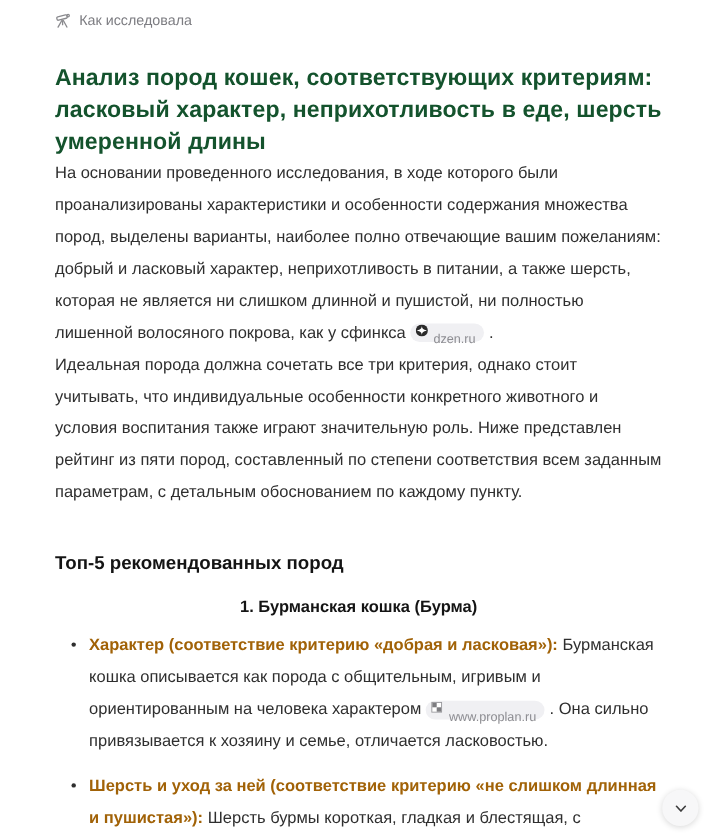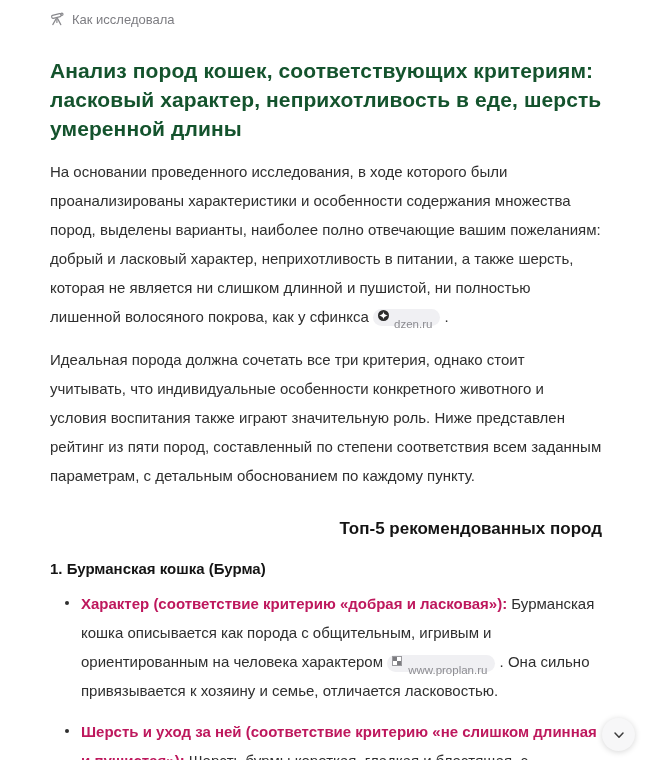--- a/index.html
+++ b/index.html
@@ -11,58 +11,57 @@
   .page {
     position: relative;
     width: 652px;
     height: 760px;
     background: #ffffff;
     overflow: hidden;
   }
   
   .hdr {
     display: flex;
-    align-items: center;
+    align-items: flex-start;
     gap: 7px;
     padding: 11px 0 0 49px;
   }
   .hdr-ico { display: inline-flex; width: 16px; height: 16px; }
   .hdr-label {
     font-size: 13px;
     color: #7d7d82;
     cursor: pointer;
   }
   
   .article { padding: 0 50px; }
   h1 {
     margin-top: 29px;
     font-size: 21px;
     line-height: 29px;
     font-weight: 700;
     color: #14532d;
     letter-spacing: .1px;
   }
   p.body {
-    margin-top: 14px;
     font-size: 15px;
     line-height: 29px;
     color: #2f2f2f;
   }
   h2 {
-    margin-top: 29px;
+    margin-top: 40px;
     font-size: 17px;
     font-weight: 700;
     color: #141414;
-    text-align: right;
   }
   h3 {
     margin-top: 21px;
     font-size: 15px;
     font-weight: 700;
     color: #141414;
+    text-align: center;
   }
   ul.bullets {
     list-style: none;
     margin-top: 10px;
   }
   ul.bullets li {
     position: relative;
     padding-left: 31px;
     font-size: 15px;
     line-height: 29px;
@@ -71,21 +70,21 @@
   ul.bullets li::before {
     content: "";
     position: absolute;
     left: 15px;
     top: 12px;
     width: 4px;
     height: 4px;
     border-radius: 50%;
     background: #2f2f2f;
   }
-  ul.bullets li b { font-weight: 700; color: #be185d; }
+  ul.bullets li b { font-weight: 700; color: #a16207; }
   
   .chip {
     display: inline-flex;
     align-items: flex-start;
     gap: 5px;
     background: #f0f0f3;
     border-radius: 9px;
     padding: 1px 8px 1px 5px;
     height: 17px;
     font-size: 11.5px;

